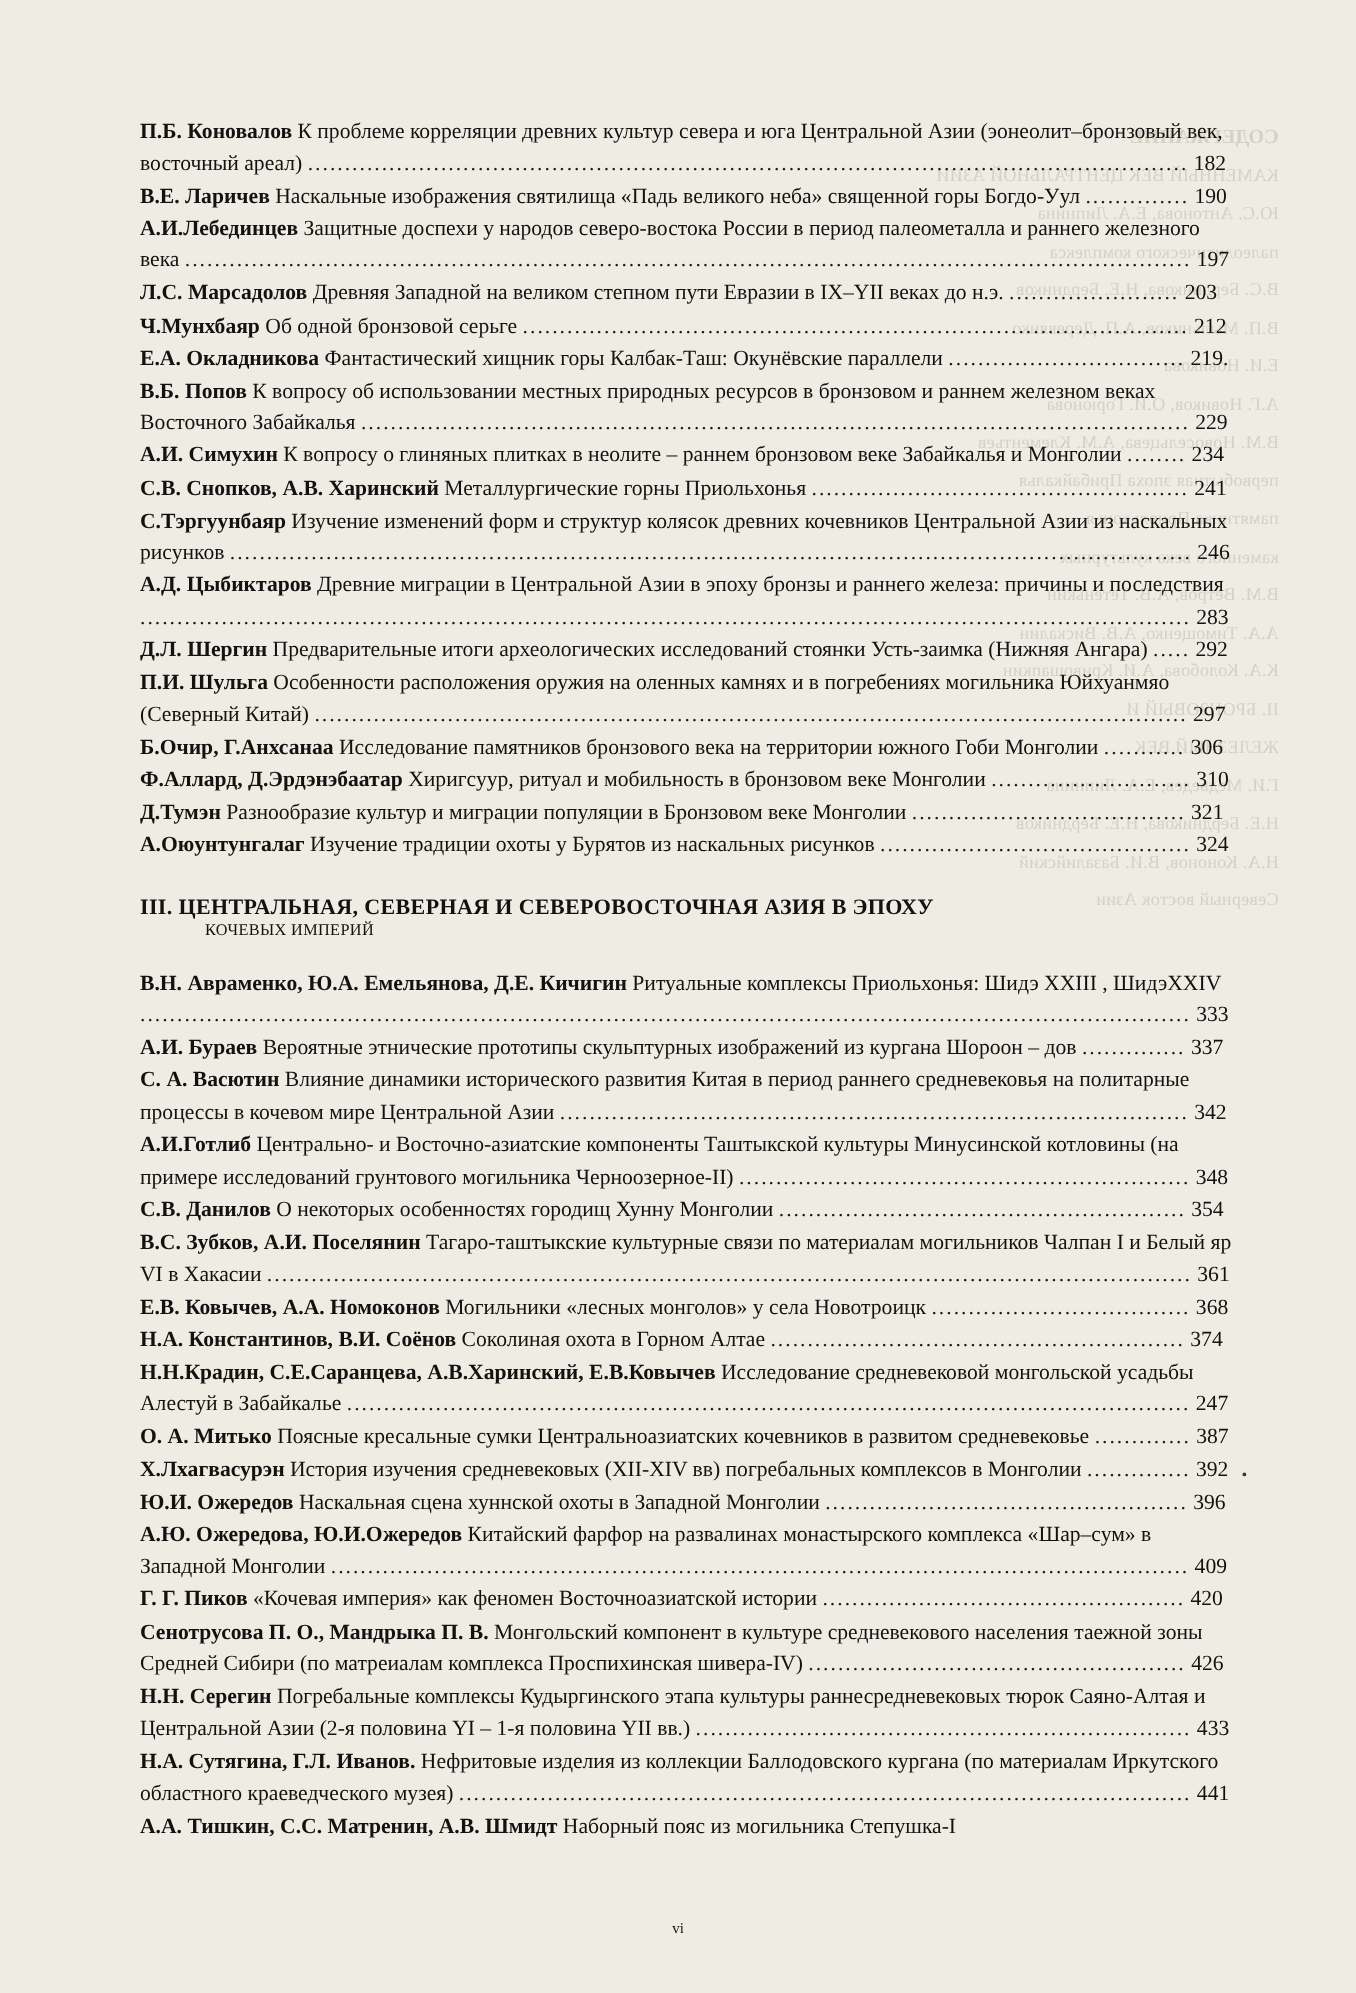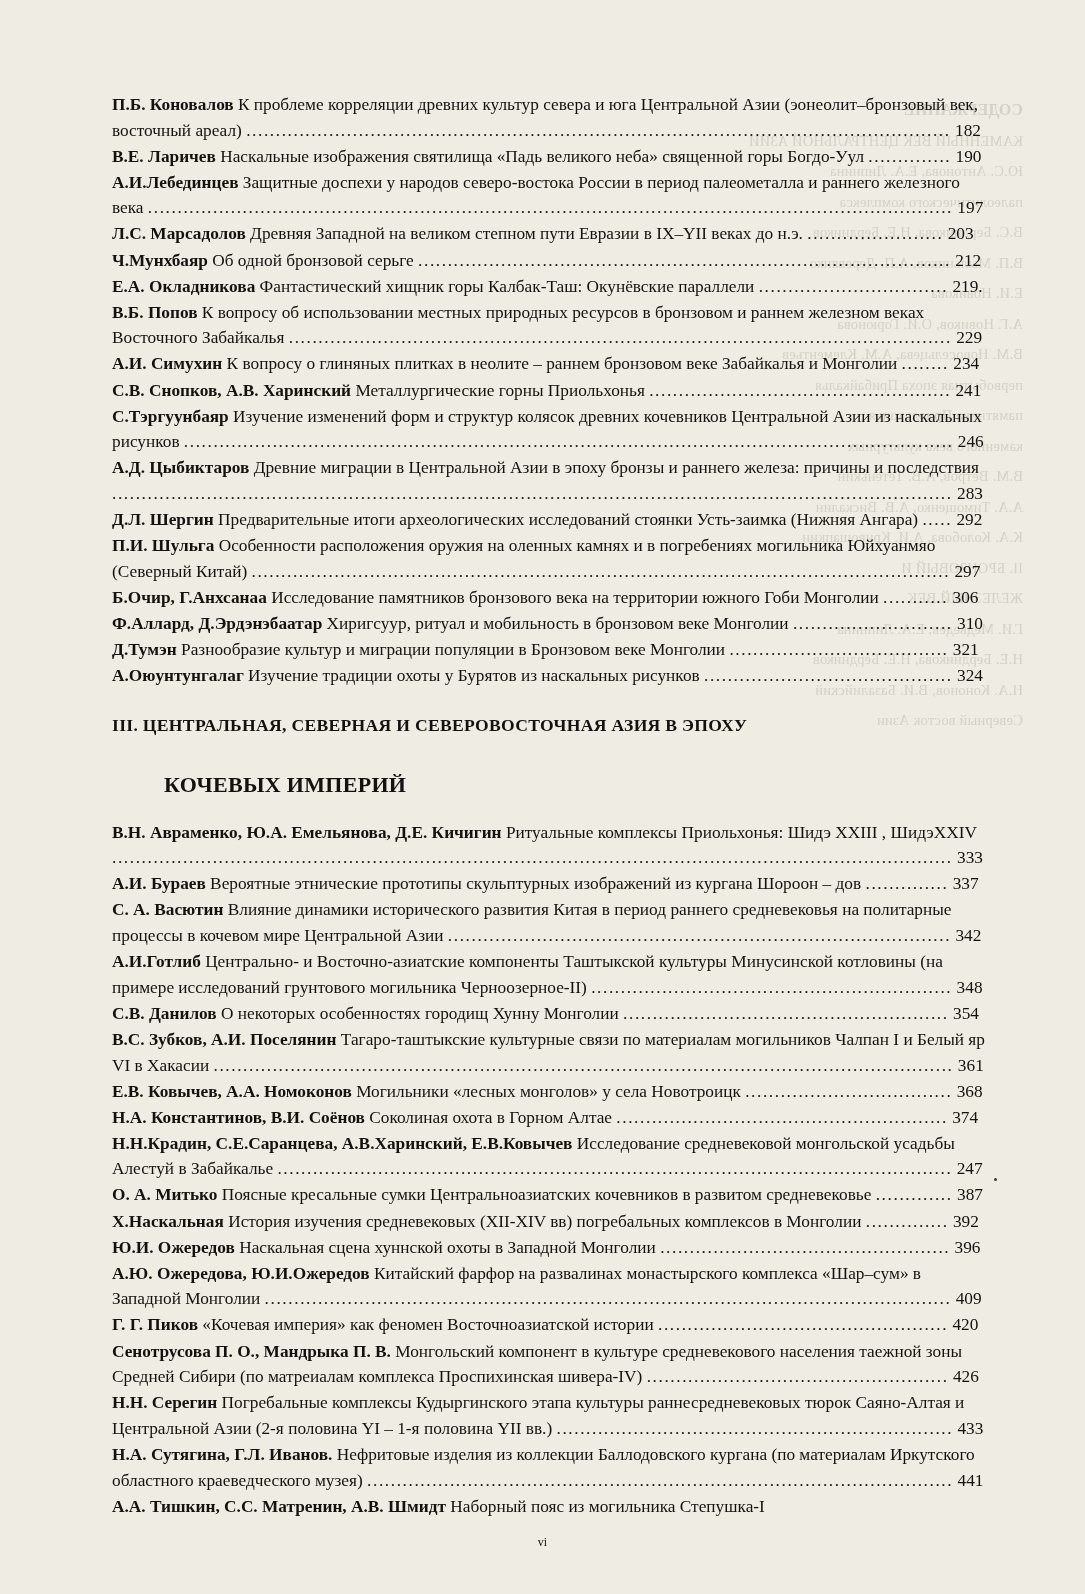--- a/index.html
+++ b/index.html
@@ -71,25 +71,24 @@
     margin: 26px 0 22px 0;
   }
   .sect .sect-line1 {
     font-weight: bold;
     font-size: 17.6px;
     letter-spacing: .3px;
     padding-left: 18px;
     text-indent: -18px;
   }
   .sect .sect-line2 {
-    font-weight: bold;
-    font-size: 22px;
+    font-weight: normal;
+    font-size: 13px;
     letter-spacing: .3px;
     padding-left: 52px;
-    margin-top: 36px;
   }
   .folio {
     position: absolute;
     left: 0;
     right: 0;
     bottom: 44px;
     text-align: center;
     font-size: 12px;
     color: #1a1714;
     font-family: "Liberation Serif", serif;
@@ -164,21 +163,21 @@
         <p class="entry"><span class="auth">В.Н. Авраменко, Ю.А. Емельянова, Д.Е. Кичигин</span><span class="ttl"> Ритуальные комплексы Приольхонья: Шидэ XXIII , ШидэXXIV </span><span class="leaders">..............................................................................................................................................</span><span class="pg"> 333</span></p>
         <p class="entry"><span class="auth">А.И. Бураев</span><span class="ttl"> Вероятные этнические прототипы скульптурных изображений из кургана Шороон – дов </span><span class="leaders">..............</span><span class="pg"> 337</span></p>
         <p class="entry"><span class="auth">С. А. Васютин</span><span class="ttl"> Влияние динамики исторического развития Китая в период раннего средневековья на политарные процессы в кочевом мире Центральной Азии </span><span class="leaders">.....................................................................................</span><span class="pg"> 342</span></p>
         <p class="entry"><span class="auth">А.И.Готлиб</span><span class="ttl"> Центрально- и Восточно-азиатские компоненты Таштыкской культуры Минусинской котловины (на примере исследований грунтового могильника Черноозерное-II) </span><span class="leaders">.............................................................</span><span class="pg"> 348</span></p>
         <p class="entry"><span class="auth">С.В. Данилов</span><span class="ttl"> О некоторых особенностях городищ Хунну Монголии </span><span class="leaders">.......................................................</span><span class="pg"> 354</span></p>
         <p class="entry"><span class="auth">В.С. Зубков, А.И. Поселянин</span><span class="ttl"> Тагаро-таштыкские культурные связи по материалам могильников Чалпан I и Белый яр VI в Хакасии </span><span class="leaders">.............................................................................................................................</span><span class="pg"> 361</span></p>
         <p class="entry"><span class="auth">Е.В. Ковычев, А.А. Номоконов</span><span class="ttl"> Могильники «лесных монголов» у села Новотроицк </span><span class="leaders">...................................</span><span class="pg"> 368</span></p>
         <p class="entry"><span class="auth">Н.А. Константинов, В.И. Соёнов</span><span class="ttl"> Соколиная охота в Горном Алтае </span><span class="leaders">........................................................</span><span class="pg"> 374</span></p>
         <p class="entry"><span class="auth">Н.Н.Крадин, С.Е.Саранцева, А.В.Харинский, Е.В.Ковычев</span><span class="ttl"> Исследование средневековой монгольской усадьбы Алестуй в Забайкалье </span><span class="leaders">..................................................................................................................</span><span class="pg"> 247</span></p>
         <p class="entry"><span class="auth">О. А. Митько</span><span class="ttl"> Поясные кресальные сумки Центральноазиатских кочевников в развитом средневековье </span><span class="leaders">.............</span><span class="pg"> 387</span></p>
-        <p class="entry"><span class="auth">Х.Наскальная</span><span class="ttl"> История изучения средневековых (XII-XIV вв) погребальных комплексов в Монголии </span><span class="leaders">..............</span><span class="pg"> 392</span></p>
+        <p class="entry"><span class="auth">Х.Лхагвасурэн</span><span class="ttl"> История изучения средневековых (XII-XIV вв) погребальных комплексов в Монголии </span><span class="leaders">..............</span><span class="pg"> 392</span></p>
         <p class="entry"><span class="auth">Ю.И. Ожередов</span><span class="ttl"> Наскальная сцена хуннской охоты в Западной Монголии </span><span class="leaders">.................................................</span><span class="pg"> 396</span></p>
         <p class="entry"><span class="auth">А.Ю. Ожередова, Ю.И.Ожередов</span><span class="ttl"> Китайский фарфор на развалинах монастырского комплекса «Шар–сум» в Западной Монголии </span><span class="leaders">....................................................................................................................</span><span class="pg"> 409</span></p>
         <p class="entry"><span class="auth">Г. Г. Пиков</span><span class="ttl"> «Кочевая империя» как феномен Восточноазиатской истории </span><span class="leaders">.................................................</span><span class="pg"> 420</span></p>
         <p class="entry"><span class="auth">Сенотрусова П. О., Мандрыка П. В.</span><span class="ttl"> Монгольский компонент в культуре средневекового населения таежной зоны Средней Сибири (по матреиалам комплекса Проспихинская шивера-IV) </span><span class="leaders">...................................................</span><span class="pg"> 426</span></p>
         <p class="entry"><span class="auth">Н.Н. Серегин</span><span class="ttl"> Погребальные комплексы Кудыргинского этапа культуры раннесредневековых тюрок Саяно-Алтая и Центральной Азии (2-я половина YI – 1-я половина YII вв.) </span><span class="leaders">...................................................................</span><span class="pg"> 433</span></p>
         <p class="entry"><span class="auth">Н.А. Сутягина, Г.Л. Иванов.</span><span class="ttl"> Нефритовые изделия из коллекции Баллодовского кургана (по материалам Иркутского областного краеведческого музея) </span><span class="leaders">...................................................................................................</span><span class="pg"> 441</span></p>
         <p class="entry"><span class="auth">А.А. Тишкин, С.С. Матренин, А.В. Шмидт</span><span class="ttl"> Наборный пояс из могильника Степушка-I </span></p>
       </div>
   </div>
 

